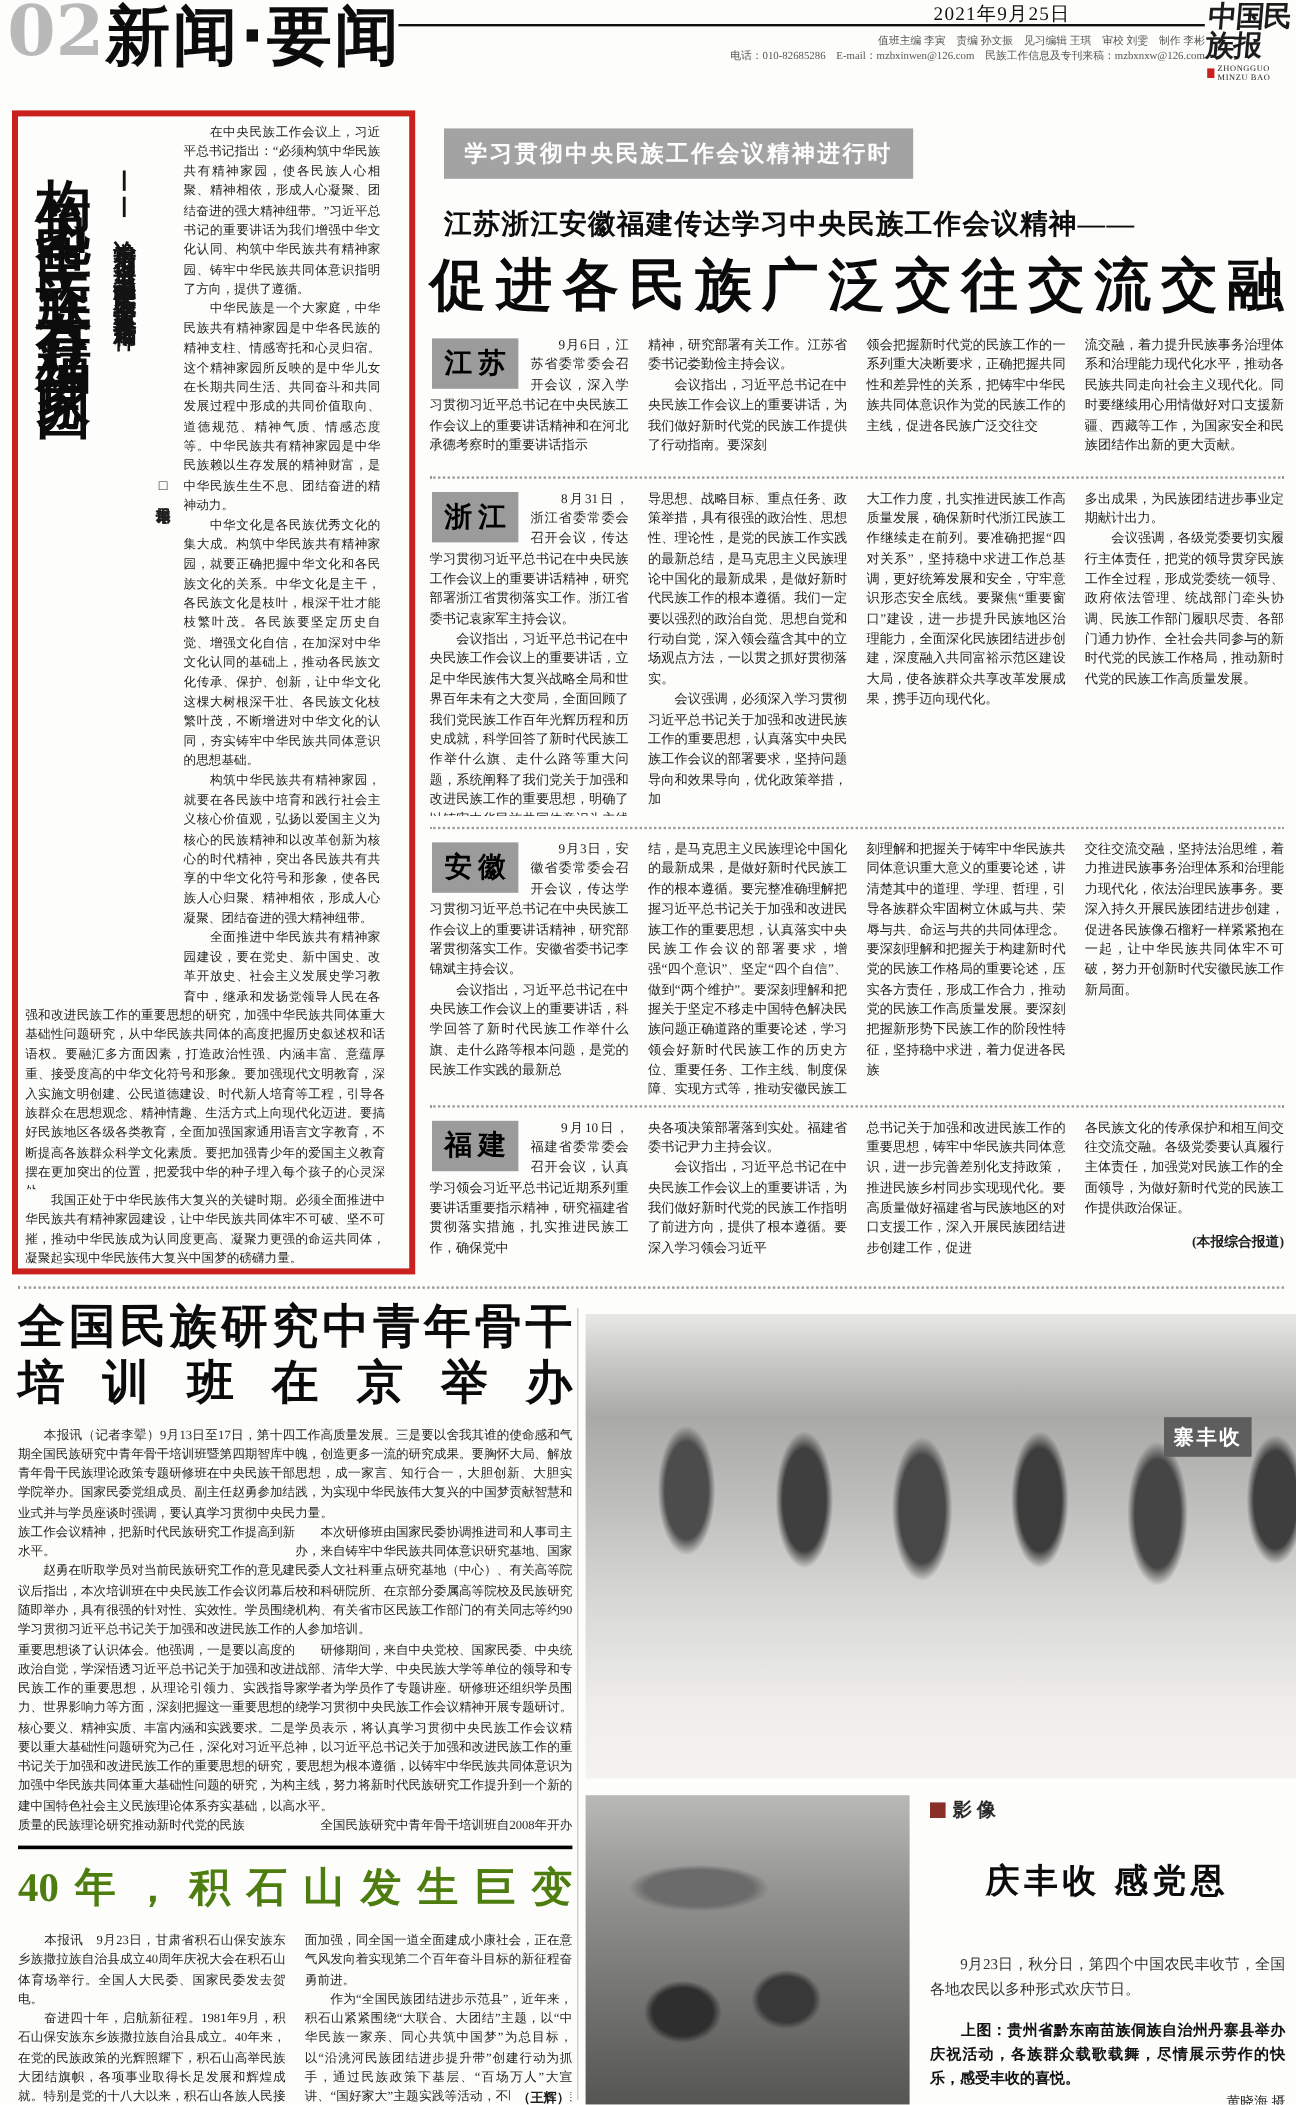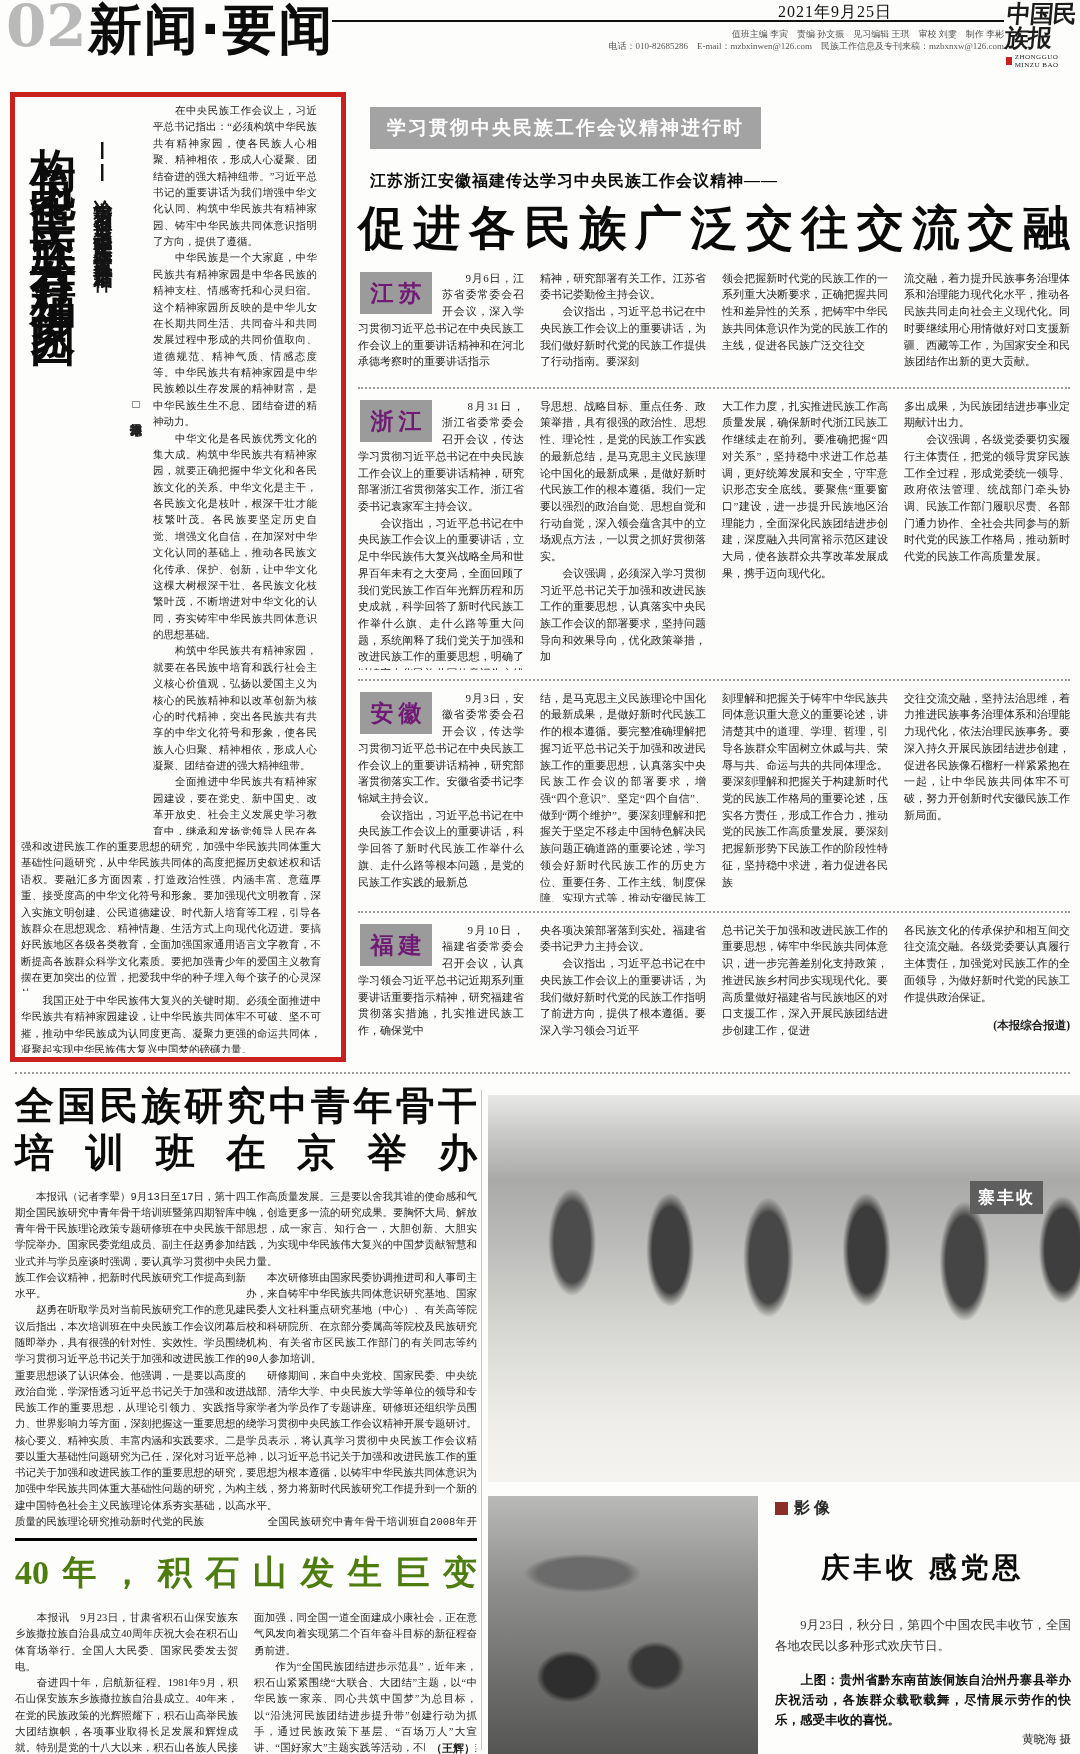--- a/index.html
+++ b/index.html
@@ -40,46 +40,46 @@
   .ed-wide{position:absolute;left:6px;top:742px;width:300px;height:152px;overflow:hidden;
            font-size:10.5px;line-height:1.56;text-align:justify;color:#1f1f1f;}
   .ed-final{position:absolute;left:6px;top:896px;width:300px;height:60px;overflow:hidden;
             font-size:10.5px;line-height:1.56;text-align:justify;color:#1f1f1f;}
 
   
   .lead{position:absolute;left:358px;top:95px;width:712px;}
   .banner{display:inline-block;margin-left:12px;margin-top:12px;background:#a3a3a3;color:#ffffff;
           font-family:"DejaVu Sans",sans-serif;font-weight:bold;font-size:19px;
           padding:8px 17px;letter-spacing:2px;}
-  .kicker{margin:22px 0 0 12px;font-size:16px;font-weight:bold;color:#0d0d0d;letter-spacing:1px;}
+  .kicker{margin:22px 0 0 12px;font-size:23px;font-weight:bold;color:#0d0d0d;letter-spacing:1px;}
   .headline{margin:10px 0 0 0;font-family:"DejaVu Sans",sans-serif;font-weight:900;
             font-size:47px;color:#0a0a0a;line-height:1.1;}
   .spread{text-align:justify;text-align-last:justify;}
   .sections{margin-top:16px;}
   .sec{display:flex;gap:16px;overflow:hidden;}
   .sec + .sec{border-top:2px dotted #9a9a9a;padding-top:9px;margin-top:9px;}
   .sec-js{height:108px;}
   .sec-zj{height:272px;}
   .sec-ah{height:212px;}
   .sec-fj{height:120px;}
   .scol{flex:1;font-size:11px;line-height:1.52;text-align:justify;color:#1d1d1d;}
-  .seclabel{float:left;width:72px;height:42px;background:#9b9b9b;color:#701a75;
+  .seclabel{float:left;width:72px;height:42px;background:#9b9b9b;color:#000000;
             font-family:"DejaVu Sans",sans-serif;font-weight:bold;font-size:23px;
             text-align:center;line-height:42px;letter-spacing:5px;text-indent:5px;
             margin:2px 10px 6px 2px;}
   .lead-credit{margin-top:12px;text-align:right;font-weight:bold;font-size:11.5px;}
 
   .dotline-page{position:absolute;left:15px;top:1072px;width:1055px;border-top:2px dotted #9a9a9a;}
   .vdiv{position:absolute;left:481px;top:1090px;width:1px;height:660px;background:#c4c4c4;}
 
   
   .training{position:absolute;left:15px;top:1083px;width:462px;}
   .tr-title{font-size:39px;font-weight:900;color:#0b0b0b;line-height:1.2;
             font-family:"Liberation Serif",serif;}
-  .tr-body{display:flex;margin-top:12px;height:342px;overflow:hidden;font-family:Liberation Mono, monospace;}
+  .tr-body{display:flex;margin-top:12px;height:342px;overflow:hidden;}
   .tr-col{flex:1;font-size:10.5px;line-height:1.55;text-align:justify;color:#1f1f1f;}
 
   
   .photo-main{position:absolute;left:488px;top:1095px;width:701px;height:387px;
       background:
         radial-gradient(ellipse 40px 90px at 12% 38%, #4c4c4c 0 45%, transparent 60%),
         radial-gradient(ellipse 40px 95px at 26% 40%, #3f3f3f 0 45%, transparent 60%),
         radial-gradient(ellipse 42px 100px at 40% 42%, #474747 0 45%, transparent 60%),
         radial-gradient(ellipse 40px 95px at 54% 40%, #3c3c3c 0 45%, transparent 60%),
         radial-gradient(ellipse 42px 100px at 68% 43%, #454545 0 45%, transparent 60%),
@@ -105,21 +105,21 @@
         radial-gradient(ellipse 45px 38px at 62% 66%, #383838 0 50%, transparent 65%),
         radial-gradient(ellipse 90px 30px at 35% 30%, #6b6b6b 0 50%, transparent 65%),
         linear-gradient(180deg,#b9b9b7 0%,#8f8f8d 35%,#6f6f6d 70%,#555553 100%);}
   .feat{position:absolute;left:775px;top:1498px;width:296px;}
   .feat-logo{display:flex;align-items:center;gap:6px;}
   .feat-icon{width:13px;height:13px;background:#8a2f28;display:inline-block;}
   .feat-label{font-family:"DejaVu Sans",sans-serif;font-weight:bold;font-size:16px;
               letter-spacing:4px;color:#2a2a2a;}
   .feat-title{margin-top:30px;text-align:center;font-size:28px;font-weight:900;
               letter-spacing:4px;color:#0c0c0c;font-family:"Liberation Serif",serif;}
-  .feat-intro{margin-top:28px;font-size:12.5px;line-height:1.7;text-align:justify;color:#333;}
+  .feat-intro{margin-top:40px;font-size:12.5px;line-height:1.7;text-align:justify;color:#333;}
   .feat-cap{margin-top:12px;font-size:12.5px;line-height:1.6;text-align:justify;color:#111;
             font-family:"DejaVu Sans",sans-serif;font-weight:bold;}
   .feat-credit{margin-top:2px;text-align:right;font-size:11.5px;color:#222;}
 </style>
 </head>
 <body>
 
 <div class="page">
 
   <div class="pagenum">02</div>

